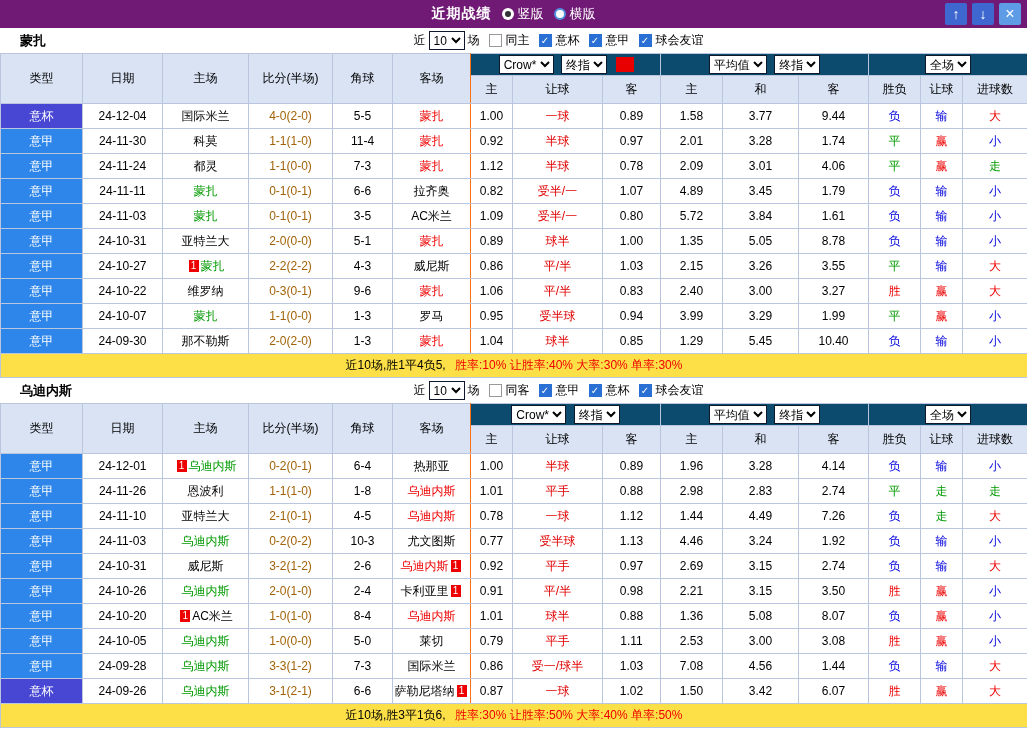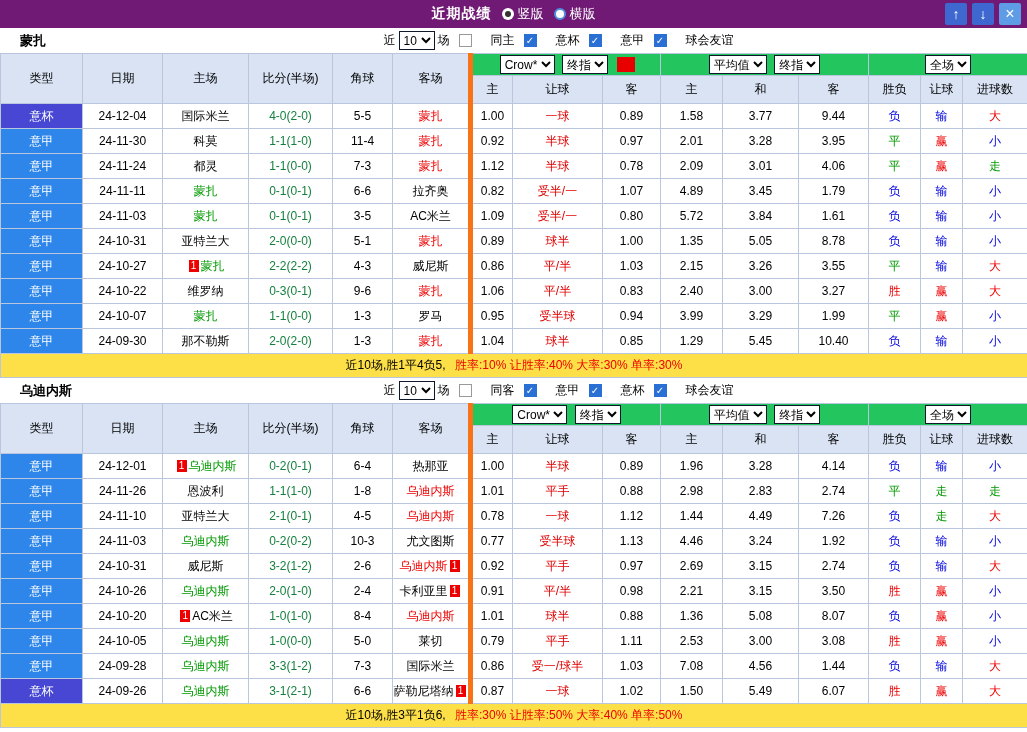--- a/index.html
+++ b/index.html
@@ -19,42 +19,42 @@
   .tb-buttons { position:absolute; right:6px; top:3px; display:flex; gap:5px; }
   .tb-btn { width:22px; height:22px; background:#3e68cf; color:#fff; display:flex; align-items:center; justify-content:center; font-size:14px; border-radius:2px; cursor:pointer; }
   .tb-btn.close { background:#5f9ce6; font-size:16px; }
   
   .control-row { height:25px; background:#fff; display:flex; align-items:center; position:relative; }
   .team-name { position:absolute; left:20px; font-weight:bold; font-size:13px; }
   .filters { margin:0 auto; display:flex; align-items:center; gap:3px; position:relative; left:45px; }
   select { font-size:12px; height:19px; border:1px solid #0f172a; background:#fff; font-family:inherit; vertical-align:middle; }
   .cb { width:13px; height:13px; border:1px solid #999; background:#fff; display:inline-flex; align-items:center; justify-content:center; font-size:10px; color:#fff; margin-left:6px; cursor:pointer; }
   .cb.checked { background:#2a6fd4; border-color:#2a6fd4; }
-  .cb-label { margin-left:16px; }
+  .cb-label { margin-left:1px; }
   
   table.stats { width:1027px; border-collapse:collapse; table-layout:fixed; }
   .stats th, .stats td { border:1px solid #b9c6de; text-align:center; padding:0; overflow:hidden; white-space:nowrap; font-weight:normal; }
   tr.hdr-a { height:22px; }
   tr.hdr-b { height:28px; }
   th.colhead { background:#d9e3f4; }
-  td.dd-cell { background:#22c55e; }
+  td.dd-cell { background:#0c4a6e; }
   .dd-cell select { margin:0 2px; }
   .red-box { display:inline-block; width:18px; height:15px; background:#e80000; vertical-align:middle; margin-left:4px; }
   tbody td { height:25px; background:#fff; }
   td.t-league { background:#2e86ea; color:#fff; }
   td.t-cup { background:#4747d3; color:#fff; }
-  .score { color:#15803d; }
+  .score { color:#a16207; }
   .line { color:#e00000; }
   .focal-home { color:#009900; }
   .focal-away { color:#ee0000; }
   .c-red { color:#ee0000; }
   .c-green { color:#009900; }
   .c-blue { color:#0000dd; }
   .badge { display:inline-block; background:#ee0000; color:#fff; font-size:10px; line-height:12px; width:10px; height:12px; margin:0 2px; vertical-align:1px; }
-  td.sep, th.sep { border-right:5px solid #f97316; }
+  td.sep, th.sep { border-right:1px solid #f97316; }
   .summary-cell { height:24px; background:#fde047; }
   .sum-stats { color:#ee0000; margin-left:6px; }
 </style>
 </head>
 <body>
 
 <div class="titlebar">
   <div class="tb-center">
     <span class="tb-title">近期战绩</span>
     <span class="radio-label">
@@ -164,21 +164,21 @@
         <td>24-11-30</td>
         <td><span>科莫</span></td>
         <td class="score">1-1(1-0)</td>
         <td>11-4</td>
         <td class="sep"><span class="focal-away">蒙扎</span></td>
         <td>0.92</td>
         <td class="line">半球</td>
         <td>0.97</td>
         <td>2.01</td>
         <td>3.28</td>
-        <td>3.95</td>
+        <td>1.74</td>
         <td class="c-green">平</td>
         <td class="c-red">赢</td>
         <td class="c-blue">小</td>
       </tr>
       <tr>
         <td class="t-league">意甲</td>
         <td>24-11-24</td>
         <td><span>都灵</span></td>
         <td class="score">1-1(0-0)</td>
         <td>7-3</td>
@@ -549,21 +549,21 @@
         <td class="t-cup">意杯</td>
         <td>24-09-26</td>
         <td><span class="focal-home">乌迪内斯</span></td>
         <td class="score">3-1(2-1)</td>
         <td>6-6</td>
         <td class="sep"><span>萨勒尼塔纳</span><span class="badge">1</span></td>
         <td>0.87</td>
         <td class="line">一球</td>
         <td>1.02</td>
         <td>1.50</td>
-        <td>5.49</td>
+        <td>3.42</td>
         <td>6.07</td>
         <td class="c-red">胜</td>
         <td class="c-red">赢</td>
         <td class="c-red">大</td>
       </tr>
     </tbody>
   <tfoot>
     <tr>
       <td class="summary-cell" colspan="15">
         <span class="sum-record">近10场,胜3平1负6,</span>

